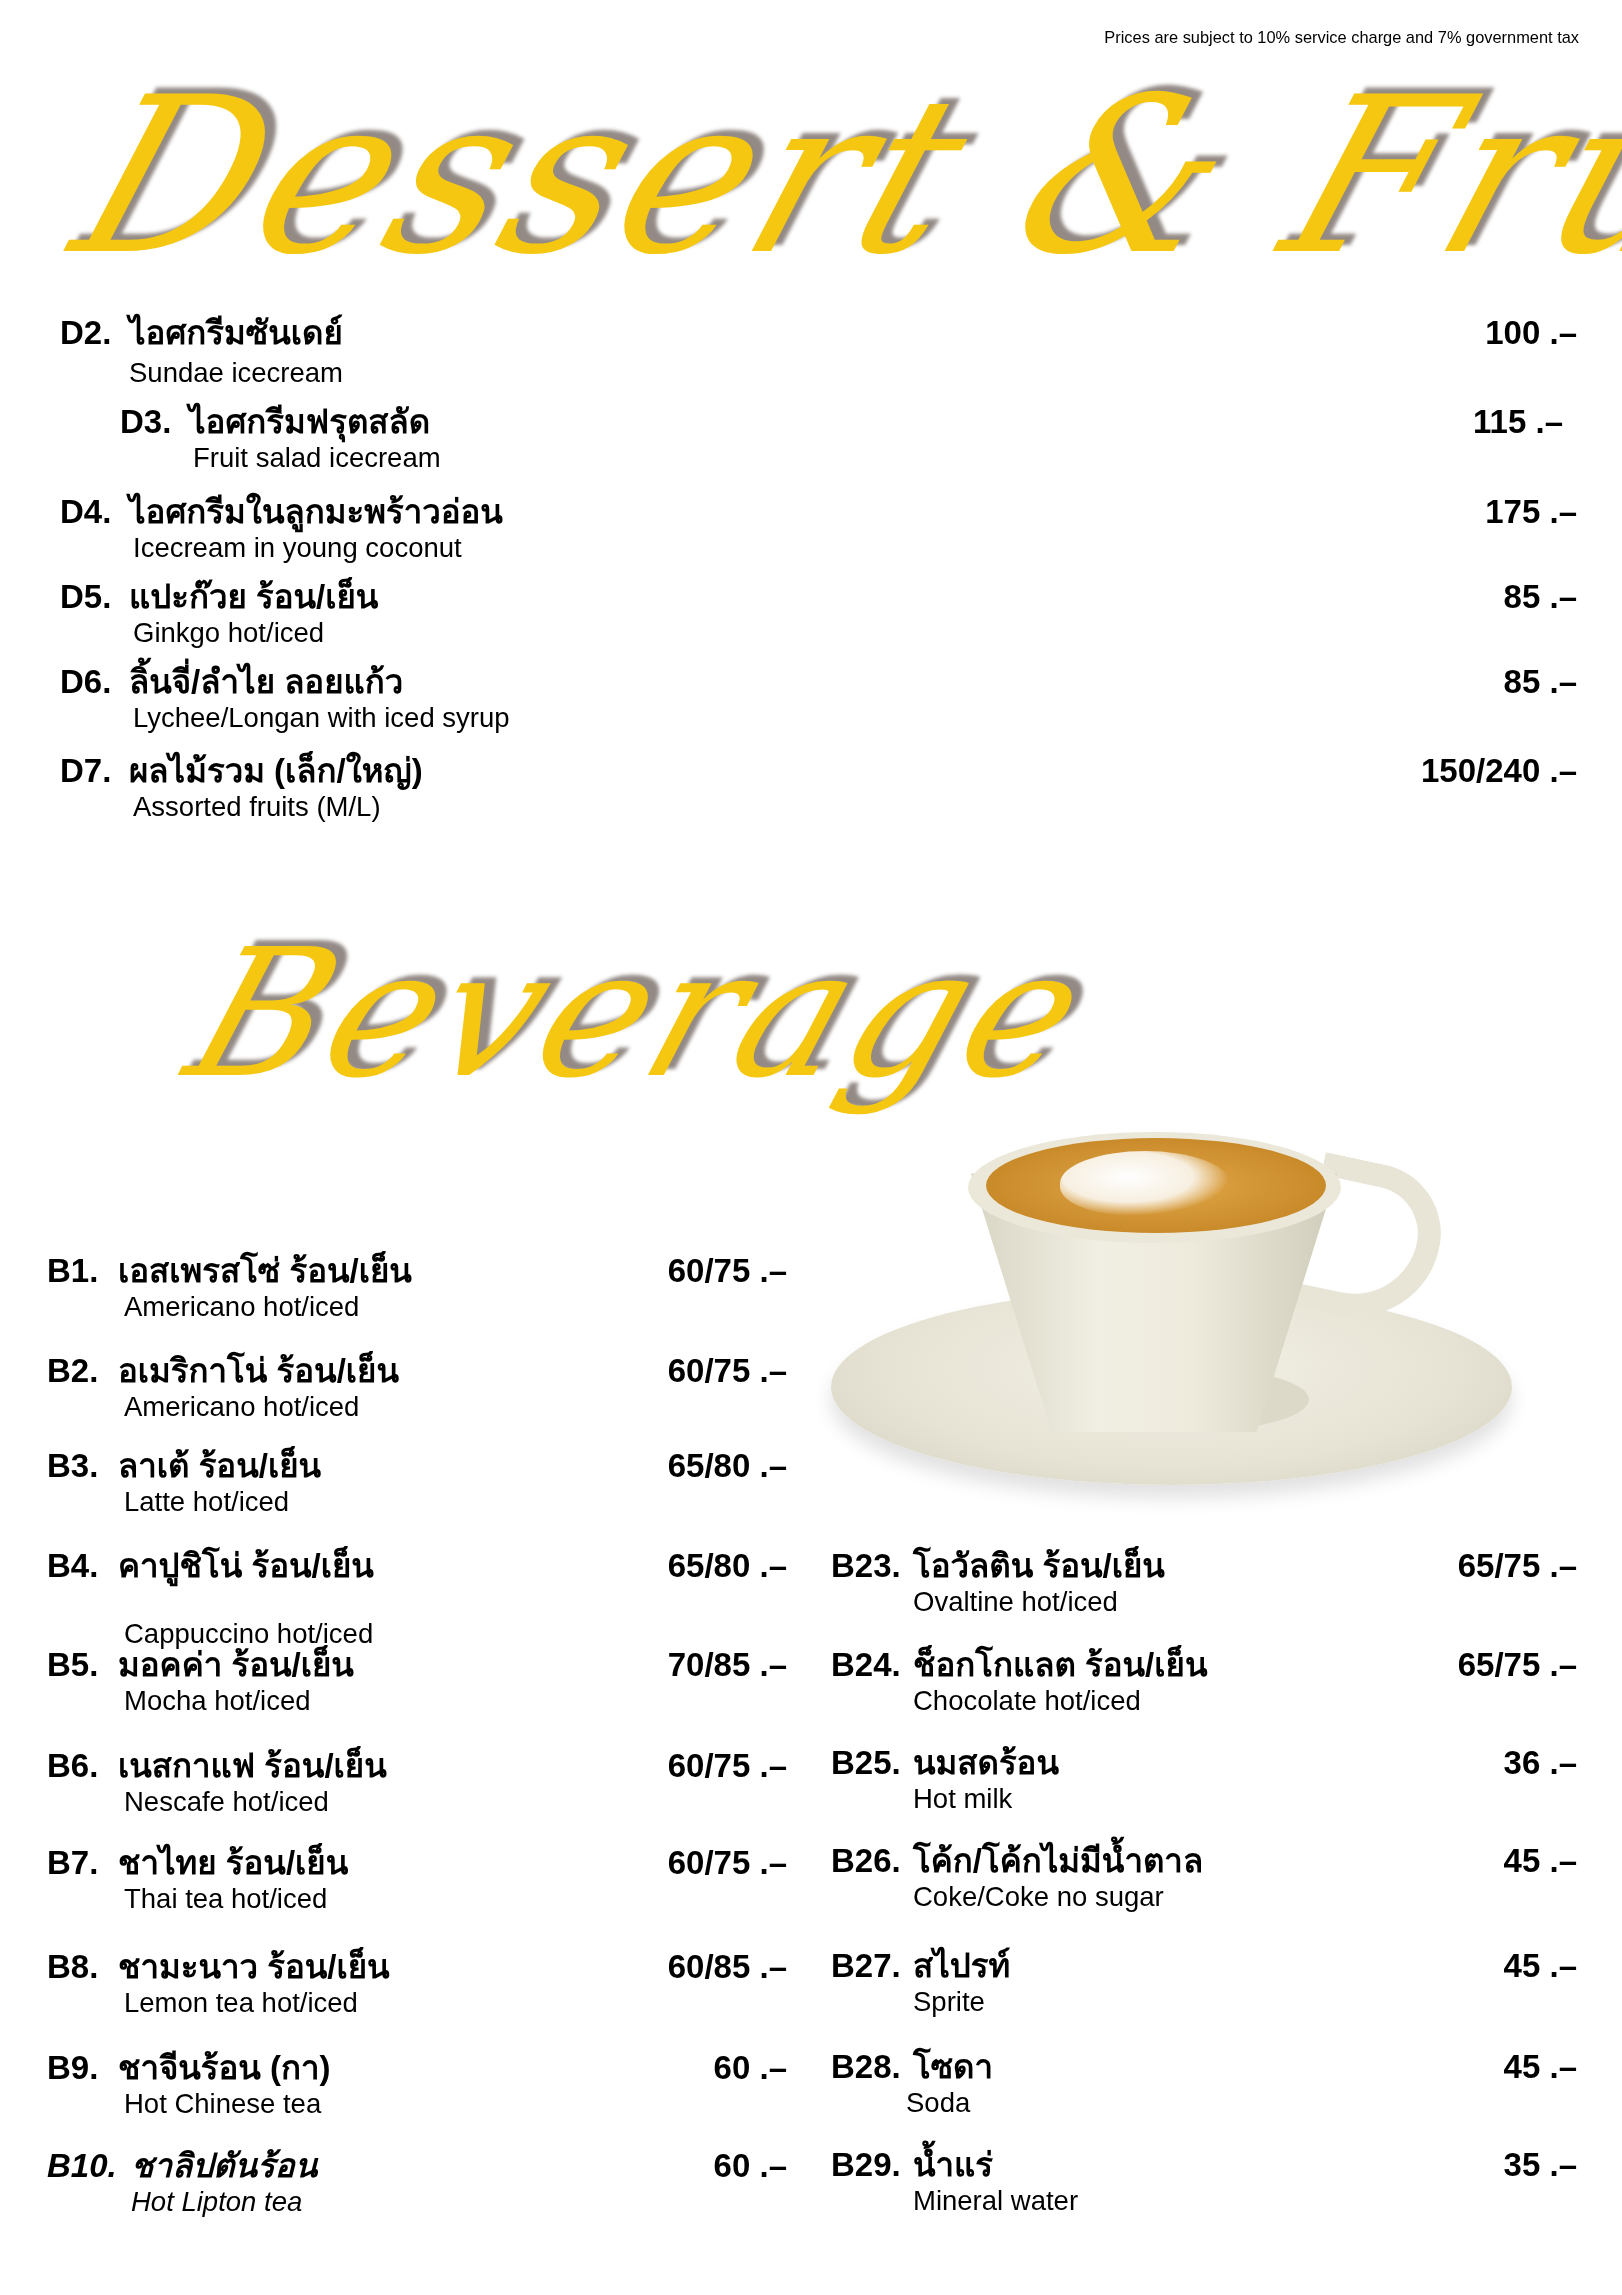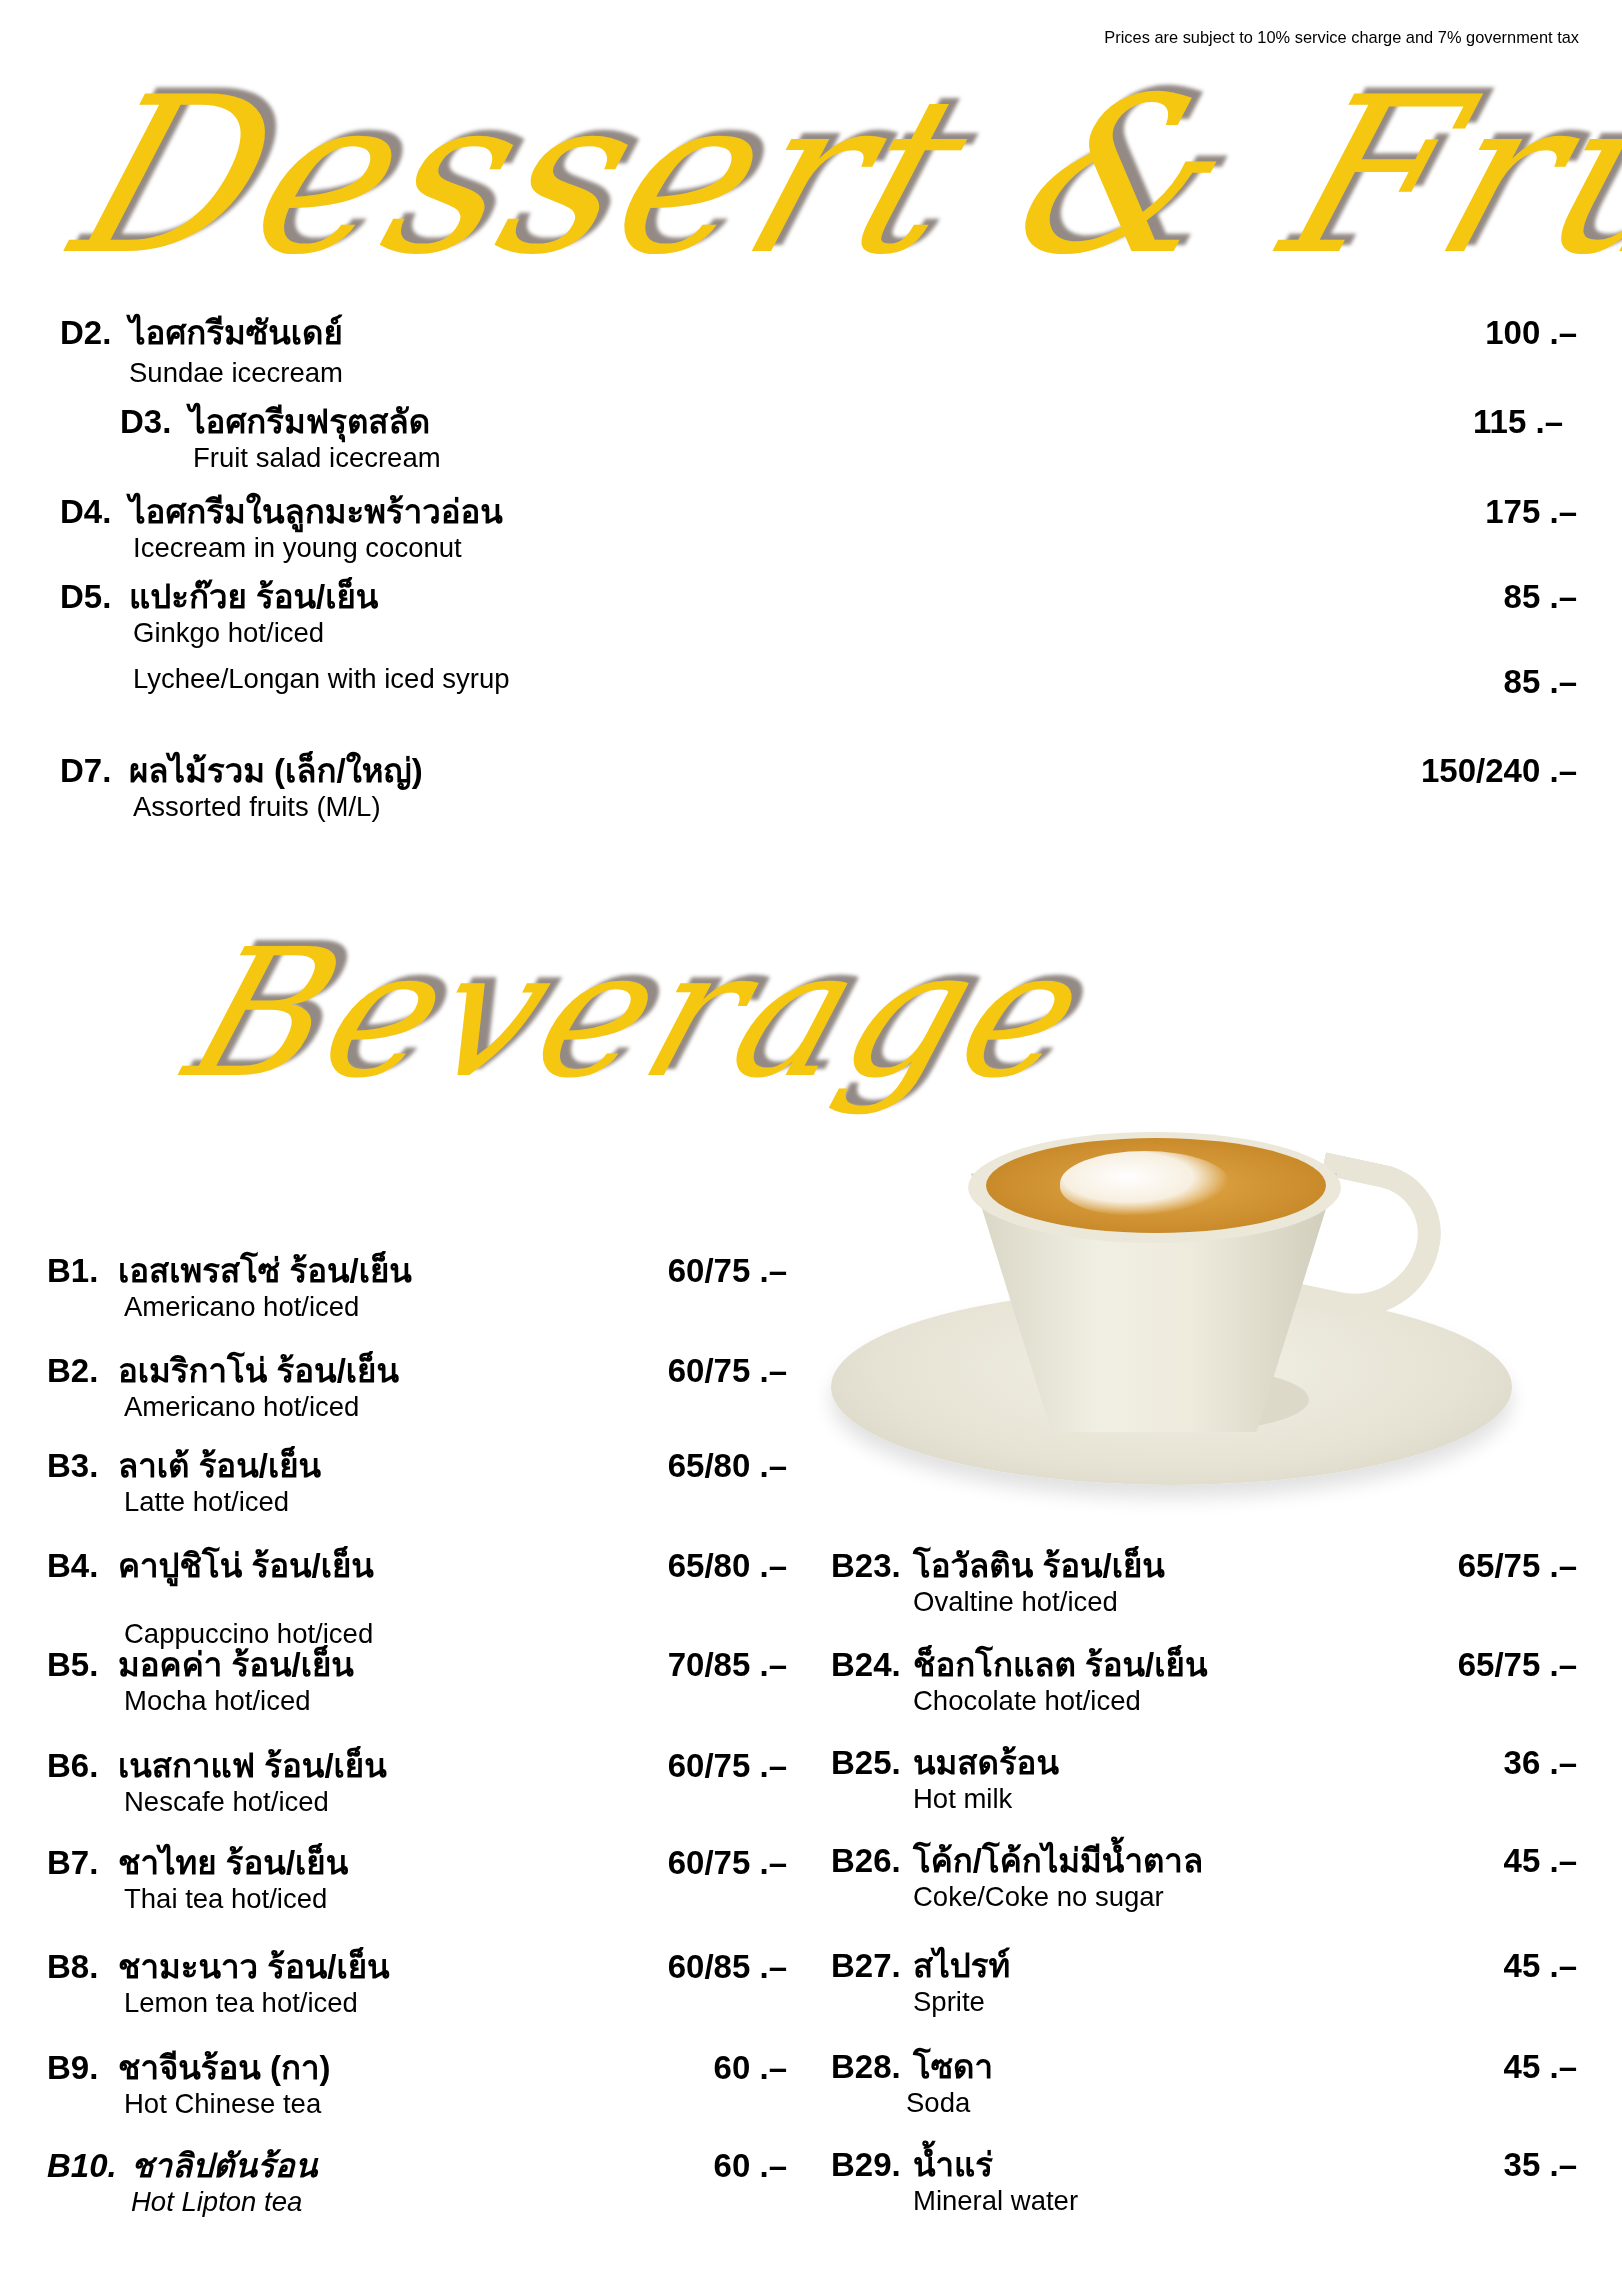--- a/index.html
+++ b/index.html
@@ -64,20 +64,21 @@
   </div>
   <div class="price" style="right:46px; top:492px;">175 .–</div>
 
   <div class="item" style="left:60px; top:577px;">
     <div class="line1"><span class="code" style="width:69px">D5.</span><span>แปะก๊วย ร้อน/เย็น</span></div>
     <div class="line2" style="padding-left:73px;">Ginkgo hot/iced</div>
   </div>
   <div class="price" style="right:46px; top:577px;">85 .–</div>
 
   <div class="item" style="left:60px; top:662px;">
+    <div class="line1"><span class="code" style="width:69px">D6.</span><span>ลิ้นจี่/ลำไย ลอยแก้ว</span></div>
     <div class="line2" style="padding-left:73px;">Lychee/Longan with iced syrup</div>
   </div>
   <div class="price" style="right:46px; top:662px;">85 .–</div>
 
   <div class="item" style="left:60px; top:751px;">
     <div class="line1"><span class="code" style="width:69px">D7.</span><span>ผลไม้รวม (เล็ก/ใหญ่)</span></div>
     <div class="line2" style="padding-left:73px;">Assorted fruits (M/L)</div>
   </div>
   <div class="price" style="right:46px; top:751px;">150/240 .–</div>
 </div>

